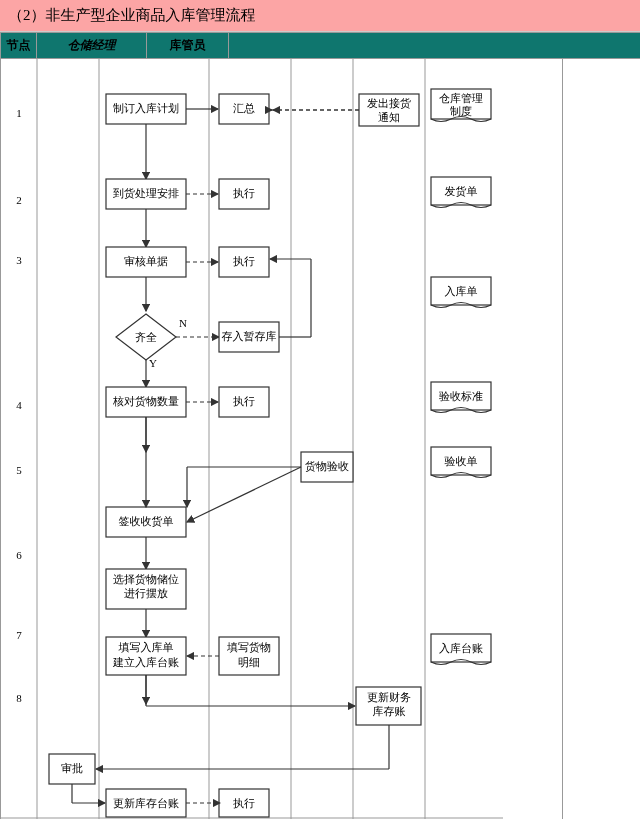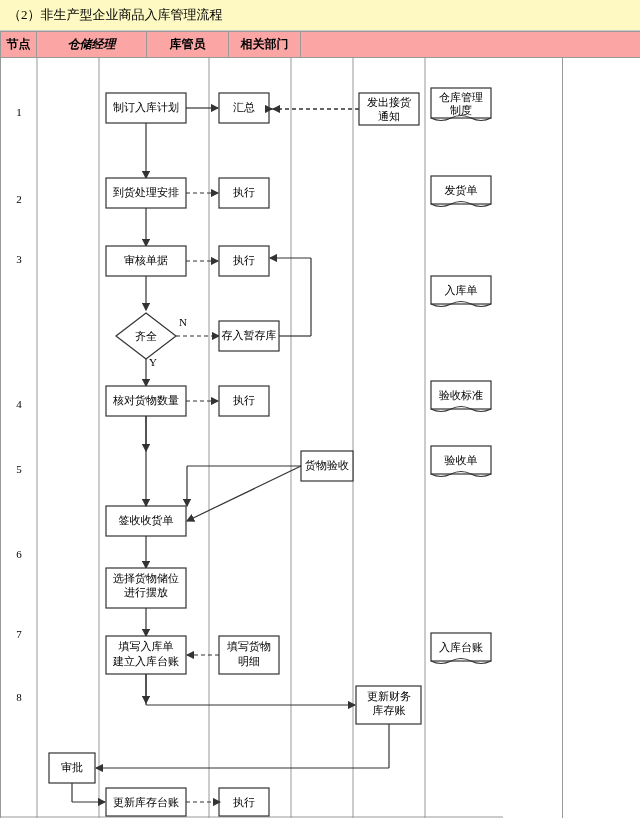--- a/index.html
+++ b/index.html
@@ -5,34 +5,34 @@
     * { box-sizing: border-box; margin: 0; padding: 0; }
     body {
       font-family: SimSun, '宋体', serif;
       font-size: 12px;
       background: #fff;
       width: 640px;
       min-height: 826px;
       overflow-x: hidden;
     }
     .page-header {
-      background: #fef9c3;
+      background: #fca5a5;
       padding: 6px 8px;
-      font-size: 13px;
+      font-size: 15px;
       border-bottom: 1px solid #ccc;
     }
     .table-wrapper {
       width: 100%;
       border-left: 1px solid #999;
       border-top: 1px solid #999;
     }
     .col-headers {
       display: flex;
       border-bottom: 1px solid #999;
-      background: #fca5a5;
+      background: #0f766e;
     }
     .col-header {
       border-right: 1px solid #999;
       text-align: center;
       font-weight: bold;
       font-size: 12px;
       padding: 4px 2px;
       display: flex;
       align-items: center;
       justify-content: center;
@@ -74,21 +74,20 @@
 
 <div class="page-header">
   <span>（2）非生产型企业商品入库管理流程</span>
 </div>
 
 <div class="table-wrapper">
   <div class="col-headers">
     <div class="col-header col-jiedian">节点</div>
     <div class="col-header col-cangku">仓储经理</div>
     <div class="col-header col-kuguangyuan">库管员</div>
-    <div class="col-header col-xiangguanbu">相关部门</div>
   </div>
 
   <div class="flow-body">
 
     <svg class="flow-svg" width="502" height="760">
       <defs>
         <marker id="arrowhead" markerWidth="7" markerHeight="7" refX="6" refY="3.5" orient="auto">
           <polygon points="0 0, 7 3.5, 0 7" fill="#333"></polygon>
         </marker>
         <marker id="arrowhead2" markerWidth="7" markerHeight="7" refX="0" refY="3.5" orient="auto">

